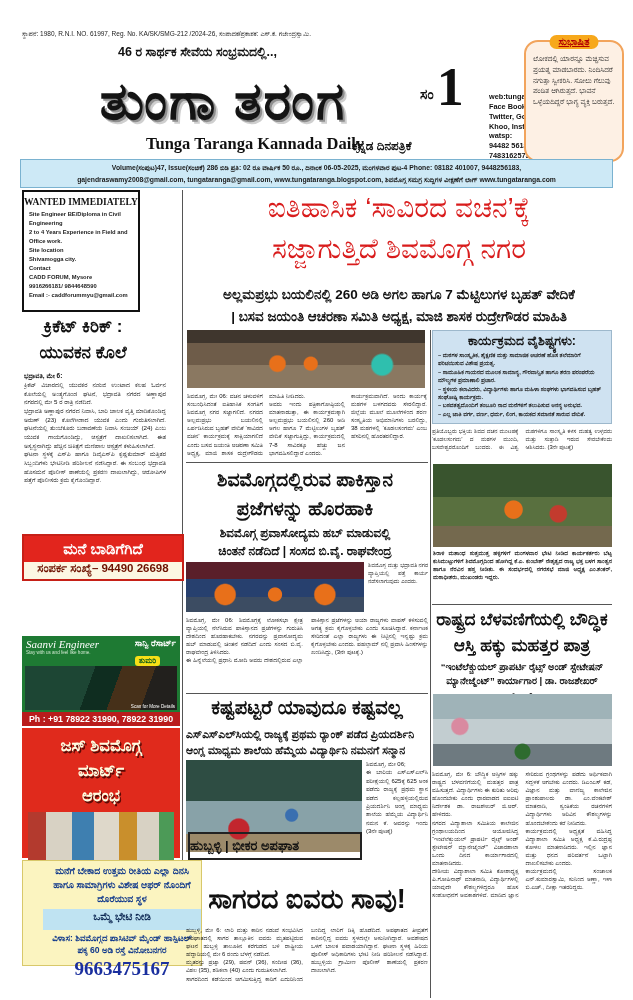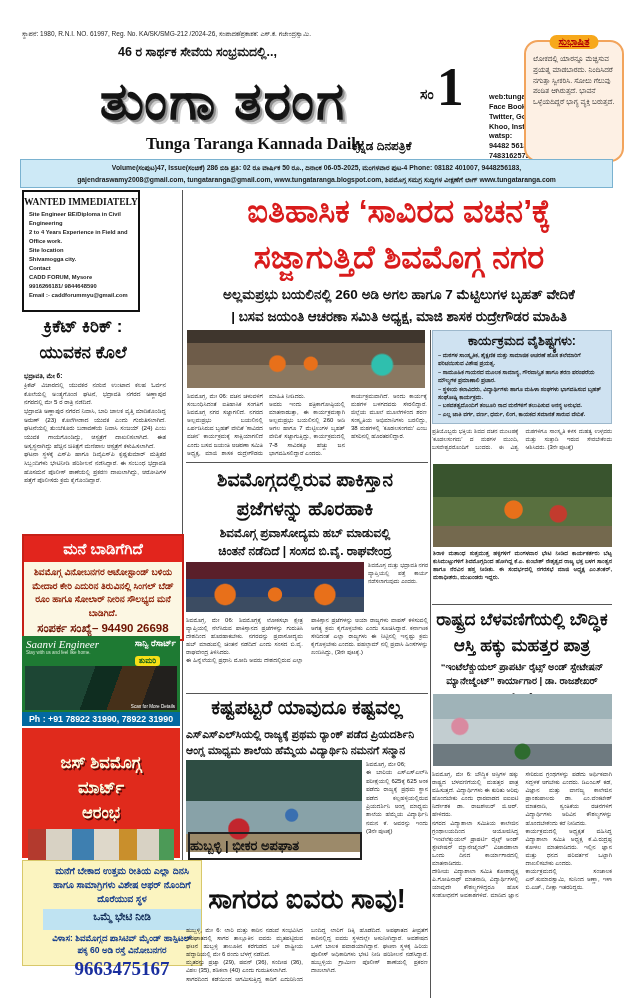--- a/index.html
+++ b/index.html
@@ -52,37 +52,37 @@
   .resort{left:22px;top:636px;width:158px;height:90px;background:#1e7a33;}
   .resort-head{display:flex;justify-content:space-between;padding:2px 4px 0;height:28px;}
   .resort-brand{color:#fff;font-size:11px;font-style:italic;font-family:"Liberation Serif",serif;}
   .resort-tag{color:#cfe8cf;font-size:4.6px;}
   .resort-kn{color:#fff;font-size:8.5px;font-weight:bold;text-align:right;}
   .resort-place{background:#f7e017;color:#0a5a1a;font-size:7.5px;font-weight:bold;
                 padding:0 4px;border-radius:3px;display:inline-block;margin-top:1px;}
   .resort-collage{margin:0 3px;height:44px;position:relative;
       background:linear-gradient(110deg,#1d4634 0 42%,#0f2d20 42% 58%,#463019 58% 78%,#22201d 78%);}
   .resort-scan{position:absolute;right:2px;bottom:1px;color:#fff;font-size:4.6px;}
-  .resort-phone{background:#0369a1;color:#fff;font-size:8.8px;font-weight:bold;text-align:center;
+  .resort-phone{background:#b91c1c;color:#fff;font-size:8.8px;font-weight:bold;text-align:center;
                 height:14px;line-height:14px;margin-top:2px;}
   .mart{left:22px;top:728px;width:158px;height:130px;background:#e02a1c;}
   .mart-title{color:#fffce0;font-size:16.5px;font-weight:bold;text-align:center;line-height:1.5;
-              padding-top:22px;text-shadow:1.5px 1.5px 0 #5a0a05;}
+              padding-top:5px;text-shadow:1.5px 1.5px 0 #5a0a05;}
   .mart-photo{margin:5px 6px 0;height:48px;
       background:linear-gradient(90deg,#b33a2e 0 12%,#d8d2c4 12% 30%,#3e7fb0 30% 45%,#ded8ca 45% 62%,#c98f2c 62% 75%,#d8d2c4 75% 90%,#4c9a57 90%);}
   .yellow-ad{left:22px;top:860px;width:158px;height:104px;background:#fbf4c0;border:1px solid #d8c86a;padding-left:20px;}
   .yellow-body{color:#123a8c;font-size:9.3px;font-weight:bold;text-align:center;line-height:1.5;padding:4px 4px 2px;}
   .yellow-visit{background:#bfe3f2;color:#0f2a55;font-size:10.5px;font-weight:bold;text-align:center;
                 height:21px;line-height:15px;}
   .yellow-addr{color:#123a8c;font-size:8.6px;font-weight:bold;text-align:center;line-height:1.4;padding:2px 3px;}
   .yellow-phone{color:#1a2f9e;font-size:19px;font-weight:bold;text-align:center;
                 font-family:"Liberation Serif",serif;}
 
   
-  .lead-h1{left:186px;top:188px;width:426px;font-size:32px;font-weight:bold;color:#d91c1c;
+  .lead-h1{left:186px;top:188px;width:426px;font-size:28px;font-weight:normal;color:#d91c1c;
            text-align:center;line-height:1.45;}
   .lead-deck{left:186px;top:284px;width:426px;font-size:13.5px;font-weight:bold;text-align:center;line-height:1.6;}
   .lead-body{left:187px;top:392px;width:240px;height:70px;column-count:3;column-gap:6px;
              font-size:6px;line-height:1.35;overflow:hidden;}
   .features{left:432px;top:330px;width:180px;height:94px;background:#cfe2f1;border:1px solid #9db8cc;
             padding:3px 5px;box-sizing:border-box;overflow:hidden;}
   .features-title{font-size:12.5px;font-weight:bold;text-align:center;margin-bottom:2px;}
   .feature-item{font-size:5.8px;line-height:1.45;font-weight:bold;color:#222;}
   .features-cont{left:432px;top:428px;width:180px;height:34px;column-count:2;column-gap:7px;
                  font-size:5.8px;line-height:1.35;overflow:hidden;}
@@ -184,21 +184,20 @@
 
   <div class="abs cricket-h pre">ಕ್ರಿಕೆಟ್ ಕಿರಿಕ್ :
 ಯುವಕನ ಕೊಲೆ</div>
   <div class="abs cricket-date">ಭದ್ರಾವತಿ, ಮೇ 6:</div>
   <div class="abs cricket-body jst pre">ಕ್ರಿಕೆಟ್ ವಿಚಾರದಲ್ಲಿ ಯುವಕರ ನಡುವೆ ಉಂಟಾದ ಕಲಹ ಓರ್ವನ ಕೊಲೆಯಲ್ಲಿ ಅಂತ್ಯಗೊಂಡ ಘಟನೆ, ಭದ್ರಾವತಿ ನಗರದ ಅಣ್ಣಾಪುರ ನಗರದಲ್ಲಿ ಮೇ 5 ರ ರಾತ್ರಿ ನಡೆದಿದೆ.
 ಭದ್ರಾವತಿ ಅಣ್ಣಾಪುರ ನಗರದ ನಿವಾಸಿ, ಬಾರಿ ಚಾಲಕ ವೃತ್ತಿ ಮಾಡಿಕೊಂಡಿದ್ದ ಅರುಣ್ (23) ಕೊಲೆಗೀಡಾದ ಯುವಕ ಎಂದು ಗುರುತಿಸಲಾಗಿದೆ. ಘಟನೆಯಲ್ಲಿ ತುಂಬೆಕೂರು ಬಡಾವಣೆಯ ನಿವಾಸಿ ಸಂಜಯ್ (24) ಎಂಬ ಯುವಕ ಗಾಯಗೊಂಡಿದ್ದು, ಆಸ್ಪತ್ರೆಗೆ ದಾಖಲಿಸಲಾಗಿದೆ. ಈತ ಅಸ್ವಸ್ಥನಾಗಿದ್ದು ಹೆಚ್ಚಿನ ಚಿಕಿತ್ಸೆಗೆ ಮಣಿಪಾಲ ಆಸ್ಪತ್ರೆಗೆ ಕಳುಹಿಸಲಾಗಿದೆ.
 ಘಟನಾ ಸ್ಥಳಕ್ಕೆ ಎಸ್‌ಪಿ ಹಾಗೂ ಡಿವೈಎಸ್‌ಪಿ ಕೃಷ್ಣಕುಮಾರ್ ಮತ್ತಿತರ ಸಿಬ್ಬಂದಿಗಳು ಭೇಟಿನೀಡಿ ಪರಿಶೀಲನೆ ನಡೆಸಿದ್ದಾರೆ. ಈ ಸಂಬಂಧ ಭದ್ರಾವತಿ ಹೊಸಮನೆ ಪೊಲೀಸ್ ಠಾಣೆಯಲ್ಲಿ ಪ್ರಕರಣ ದಾಖಲಾಗಿದ್ದು, ಆರೋಪಿಗಳ ಪತ್ತೆಗೆ ಪೊಲೀಸರು ಕ್ರಮ ಕೈಗೊಂಡಿದ್ದಾರೆ.</div>
 
   <div class="abs rent">
     <div class="rent-title">ಮನೆ ಬಾಡಿಗೆಗಿದೆ</div>
-    <div class="rent-body">ಶಿವಮೊಗ್ಗ ವಿನೋಬನಗರ ಆಟೋಸ್ಟಾಂಡ್ ಬಳಿಯ ಮೇದಾರ ಕೇರಿ ಎದುರಿನ ತಿರುವಿನಲ್ಲಿ ಸಿಂಗಲ್ ಬೆಡ್ ರೂಂ ಹಾಗೂ ಸೋಲಾರ್ ನೀರಿನ ಸೌಲಭ್ಯದ ಮನೆ ಬಾಡಿಗಿದೆ.</div>
     <div class="rent-contact">ಸಂಪರ್ಕ ಸಂಖ್ಯೆ– 94490 26698</div>
   </div>
 
   <div class="abs resort">
     <div class="resort-head">
       <div>
         <div class="resort-brand">Saanvi Engineer</div>
         <div class="resort-tag">Stay with us and feel like home.</div>
       </div>
       <div>

